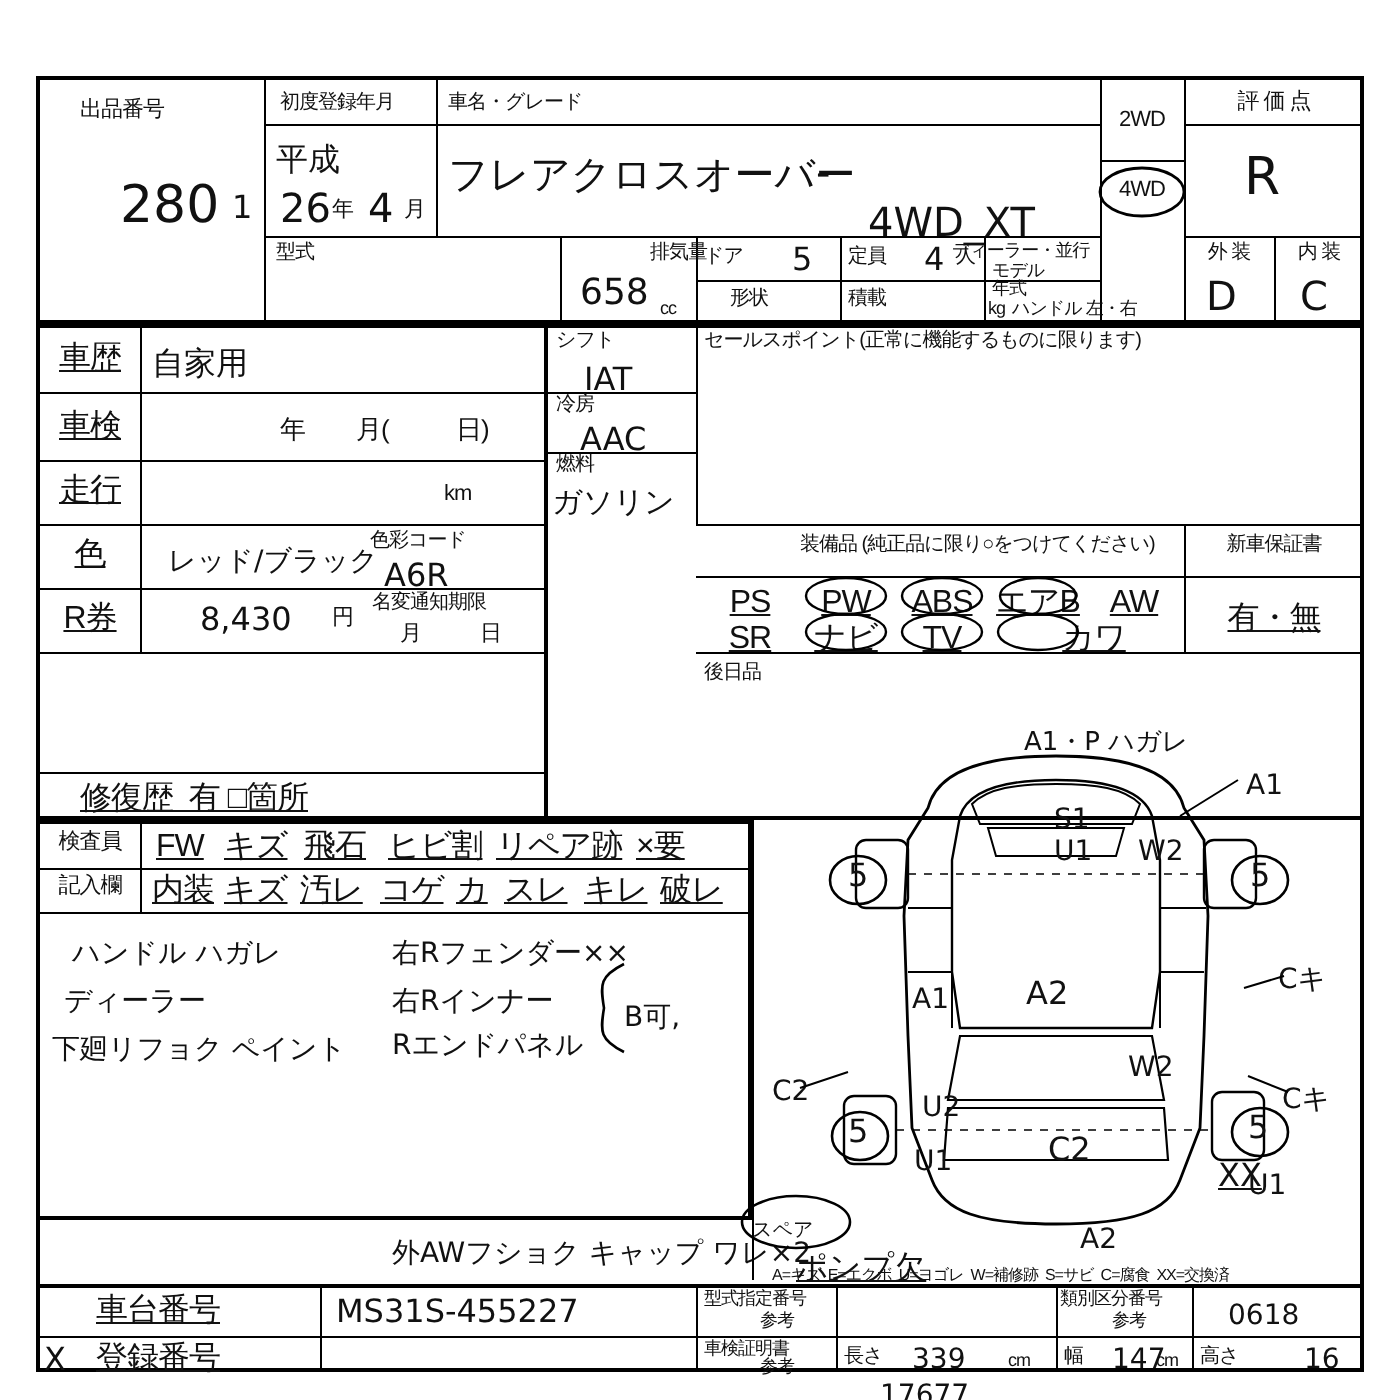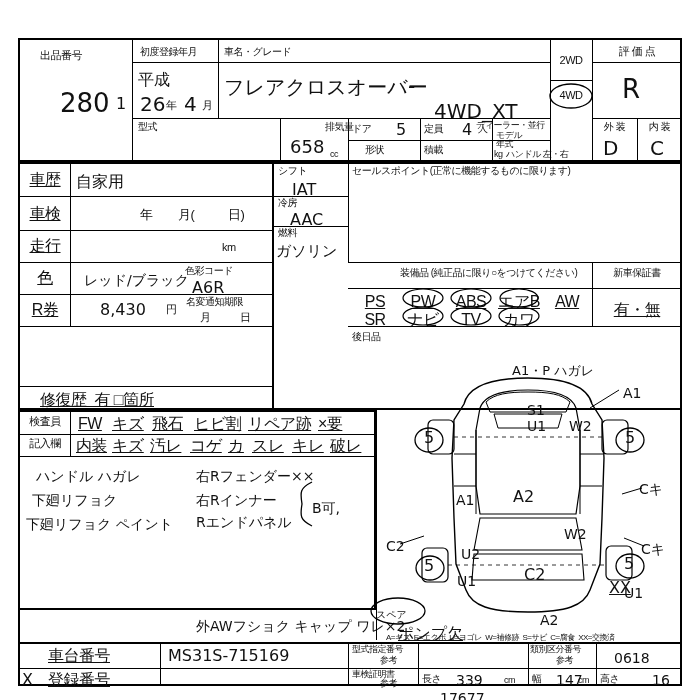--- a/index.html
+++ b/index.html
@@ -152,21 +152,21 @@
   <div class="lbl t12 ctr" style="left:592px;top:302px;width:90px;text-align:right;">有・無</div>
 
   <div class="lbl t12 ctr" style="left:352px;top:294px;width:46px;">PS</div>
   <div class="lbl t12 ctr" style="left:400px;top:294px;width:46px;">PW</div>
   <div class="lbl t12 ctr" style="left:448px;top:294px;width:46px;">ABS</div>
   <div class="lbl t12 ctr" style="left:496px;top:294px;width:46px;">エアB</div>
   <div class="lbl t12 ctr" style="left:544px;top:294px;width:46px;">AW</div>
   <div class="lbl t12 ctr" style="left:352px;top:312px;width:46px;">SR</div>
   <div class="lbl t12 ctr" style="left:400px;top:312px;width:46px;">ナビ</div>
   <div class="lbl t12 ctr" style="left:448px;top:312px;width:46px;">TV</div>
-  <div class="lbl t12 ctr" style="left:496px;top:312px;width:46px;text-align:center;">カワ</div>
+  <div class="lbl t12 ctr" style="left:524px;top:312px;width:46px;text-align:center;">カワ</div>
   <svg style="position:absolute;left:348px;top:288px;" width="250" height="40">
     <ellipse cx="75" cy="10" rx="20" ry="9" fill="none" stroke="#000" stroke-width="1.2"></ellipse>
     <ellipse cx="123" cy="10" rx="20" ry="9" fill="none" stroke="#000" stroke-width="1.2"></ellipse>
     <ellipse cx="171" cy="10" rx="19" ry="9" fill="none" stroke="#000" stroke-width="1.2"></ellipse>
     <ellipse cx="75" cy="28" rx="20" ry="9" fill="none" stroke="#000" stroke-width="1.2"></ellipse>
     <ellipse cx="123" cy="28" rx="20" ry="9" fill="none" stroke="#000" stroke-width="1.2"></ellipse>
     <ellipse cx="171" cy="28" rx="20" ry="9" fill="none" stroke="#000" stroke-width="1.2"></ellipse>
   </svg>
 
   <div class="hline" style="left:348px;top:326px;width:334px;"></div>
@@ -189,21 +189,21 @@
   <div class="lbl t12" style="left:76px;top:438px;">内装</div>
   <div class="lbl t12" style="left:112px;top:438px;">キズ</div>
   <div class="lbl t12" style="left:150px;top:438px;">汚レ</div>
   <div class="lbl t12" style="left:190px;top:438px;">コゲ</div>
   <div class="lbl t12" style="left:228px;top:438px;">カ</div>
   <div class="lbl t12" style="left:252px;top:438px;">スレ</div>
   <div class="lbl t12" style="left:292px;top:438px;">キレ</div>
   <div class="lbl t12" style="left:330px;top:438px;">破レ</div>
 
   <div class="hw t14" style="left:36px;top:468px;">ハンドル ハガレ</div>
-  <div class="hw t14" style="left:32px;top:492px;">下廻リフョク</div>
+  <div class="hw t14" style="left:32px;top:492px;">ディーラー</div>
   <div class="hw t14" style="left:26px;top:516px;">下廻リフョク ペイント</div>
   <div class="hw t14" style="left:196px;top:468px;">右Rフェンダー××</div>
   <div class="hw t14" style="left:196px;top:492px;">右Rインナー</div>
   <div class="hw t14" style="left:196px;top:514px;">Rエンドパネル</div>
   <div class="hw t14" style="left:312px;top:500px;">B可,</div>
   <svg style="position:absolute;left:296px;top:480px;" width="20" height="50">
       <path d="M16 2 C4 8, 4 12, 6 24 C4 36, 4 40, 16 46" fill="none" stroke="#000" stroke-width="1.3"></path>
     </svg>
 
   <div class="hw t14" style="left:196px;top:618px;">外AWフショク キャップ ワレ×2</div>
@@ -291,21 +291,21 @@
 
   <div class="hline" style="left:18px;top:642px;width:664px;height:2px;background:#000;"></div>
   <div class="hline" style="left:18px;top:668px;width:664px;"></div>
   <div class="vline" style="left:160px;top:642px;height:44px;"></div>
   <div class="vline" style="left:348px;top:642px;height:44px;"></div>
   <div class="vline" style="left:418px;top:642px;height:44px;"></div>
   <div class="vline" style="left:528px;top:642px;height:44px;"></div>
   <div class="vline" style="left:596px;top:642px;height:44px;"></div>
 
   <div class="lbl t12" style="left:48px;top:648px;">車台番号</div>
-  <div class="hw t16" style="left:168px;top:646px;">MS31S-715169</div>
+  <div class="hw t16" style="left:168px;top:646px;">MS31S-455227</div>
   <div class="lbl t12" style="left:48px;top:672px;">登録番号</div>
 
   <div class="lbl t9" style="left:352px;top:645px;">型式指定番号</div>
   <div class="lbl t9" style="left:380px;top:656px;">参考</div>
   <div class="hw t14" style="left:440px;top:650px;margin-top:40px;">17677</div>
   <div class="lbl t9" style="left:530px;top:645px;">類別区分番号</div>
   <div class="lbl t9" style="left:556px;top:656px;">参考</div>
   <div class="hw t14" style="left:614px;top:650px;">0618</div>
 
   <div class="lbl t9" style="left:352px;top:670px;">車検証明書</div>

